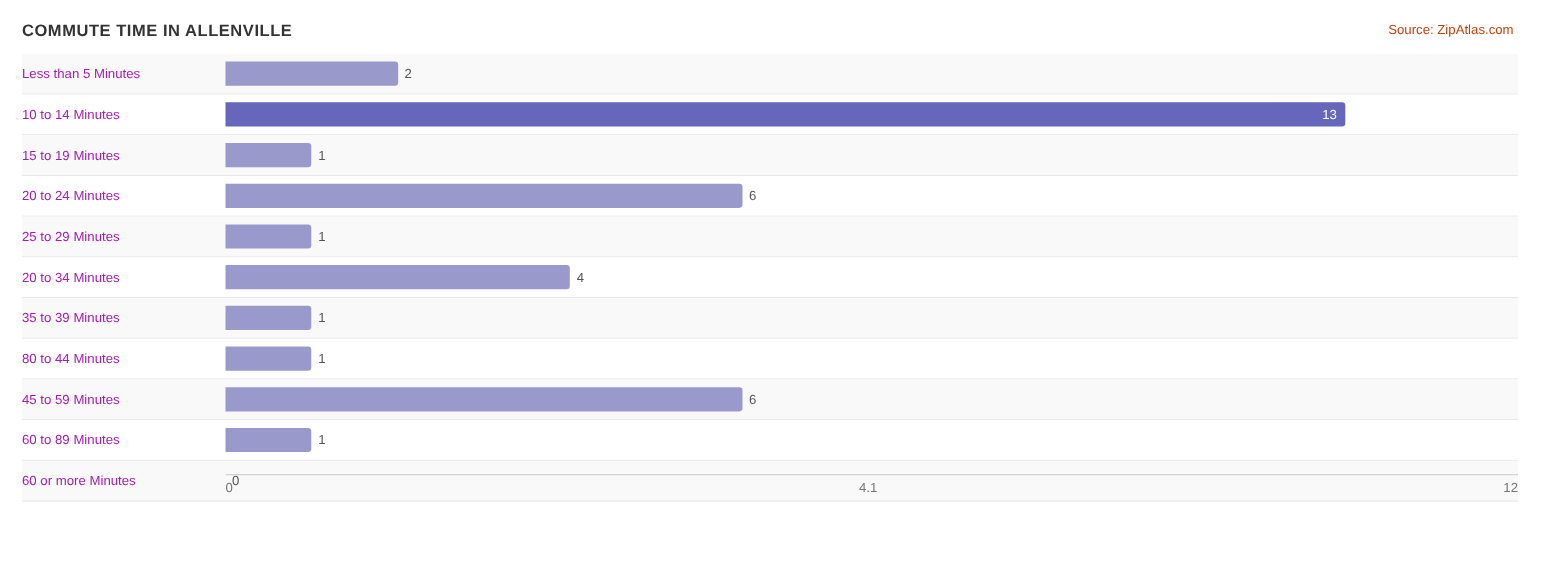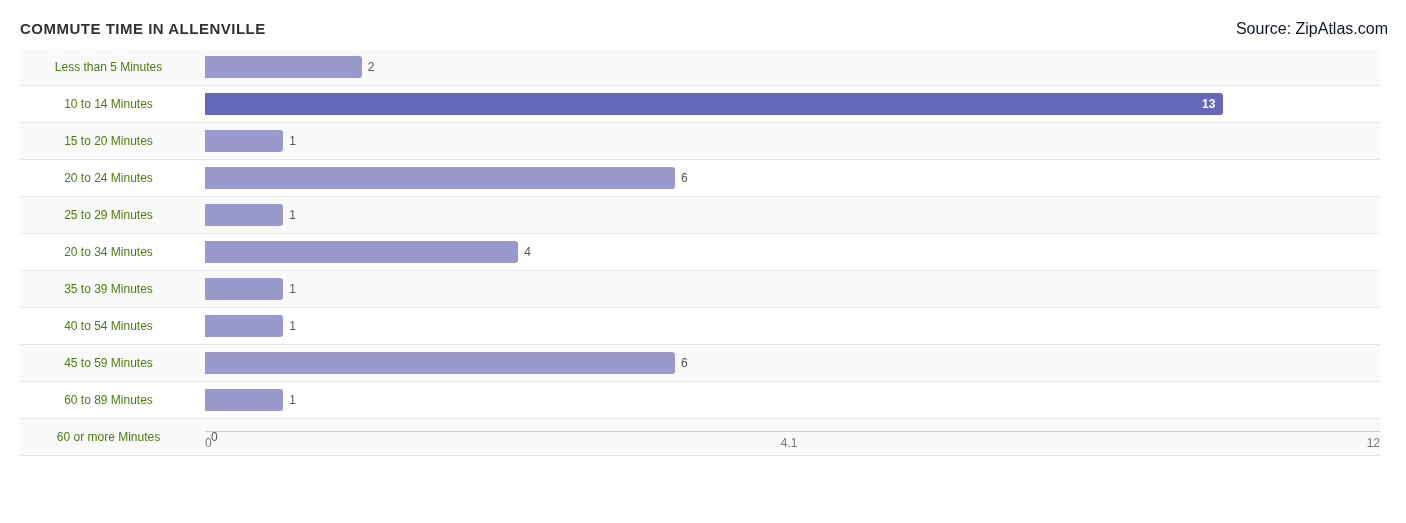--- a/index.html
+++ b/index.html
@@ -20,23 +20,23 @@
       font-size: 15px;
       font-weight: bold;
       color: #333;
       text-transform: uppercase;
       letter-spacing: 0.5px;
       margin-bottom: 12px;
     }
     .source-label {
       position: absolute;
       top: 20px;
-      right: 12px;
-      font-size: 16px;
-      color: #0f172a;
+      right: 24px;
+      font-size: 12px;
+      color: #c2410c;
     }
     .chart-area {
       position: relative;
       width: 100%;
       height: calc(100% - 40px);
     }
     .bars-section {
       position: absolute;
       top: 0;
       left: 0;
@@ -53,23 +53,23 @@
     .bar-row:nth-child(odd) {
       background: #f9f9f9;
     }
     .bar-row:nth-child(even) {
       background: #fff;
     }
     .bar-label {
       width: 185px;
       min-width: 185px;
       font-size: 12px;
-      color: #4d7c0f;
+      color: #a21caf;
       padding-right: 8px;
-      text-align: center;
+      text-align: left;
       white-space: nowrap;
     }
     .bar-track {
       flex: 1;
       height: 100%;
       position: relative;
       display: flex;
       align-items: center;
     }
     .bar-fill {
@@ -77,21 +77,20 @@
       border-radius: 0 3px 3px 0;
       position: relative;
       display: flex;
       align-items: center;
     }
     .bar-fill.normal {
       background: #9999cc;
     }
     .bar-fill.highlight {
       background: #6666bb;
-      font-weight: bold;
     }
     .bar-value {
       font-size: 12px;
       color: #555;
       margin-left: 6px;
       white-space: nowrap;
     }
     .bar-value.inside {
       color: #fff;
       margin-left: 0;
@@ -142,21 +141,21 @@
         </div>
         <div class="bar-row">
           <div class="bar-label">10 to 14 Minutes</div>
           <div class="bar-track">
             <div class="bar-fill highlight" style="width: 86.6667%;">
               <span class="bar-value inside">13</span>
             </div>
           </div>
         </div>
         <div class="bar-row">
-          <div class="bar-label">15 to 20 Minutes</div>
+          <div class="bar-label">15 to 19 Minutes</div>
           <div class="bar-track">
             <div class="bar-fill normal" style="width: 6.66667%;"></div>
             <span class="bar-value">1</span>
           </div>
         </div>
         <div class="bar-row">
           <div class="bar-label">20 to 24 Minutes</div>
           <div class="bar-track">
             <div class="bar-fill normal" style="width: 40%;"></div>
             <span class="bar-value">6</span>
@@ -177,21 +176,21 @@
           </div>
         </div>
         <div class="bar-row">
           <div class="bar-label">35 to 39 Minutes</div>
           <div class="bar-track">
             <div class="bar-fill normal" style="width: 6.66667%;"></div>
             <span class="bar-value">1</span>
           </div>
         </div>
         <div class="bar-row">
-          <div class="bar-label">40 to 54 Minutes</div>
+          <div class="bar-label">80 to 44 Minutes</div>
           <div class="bar-track">
             <div class="bar-fill normal" style="width: 6.66667%;"></div>
             <span class="bar-value">1</span>
           </div>
         </div>
         <div class="bar-row">
           <div class="bar-label">45 to 59 Minutes</div>
           <div class="bar-track">
             <div class="bar-fill normal" style="width: 40%;"></div>
             <span class="bar-value">6</span>

